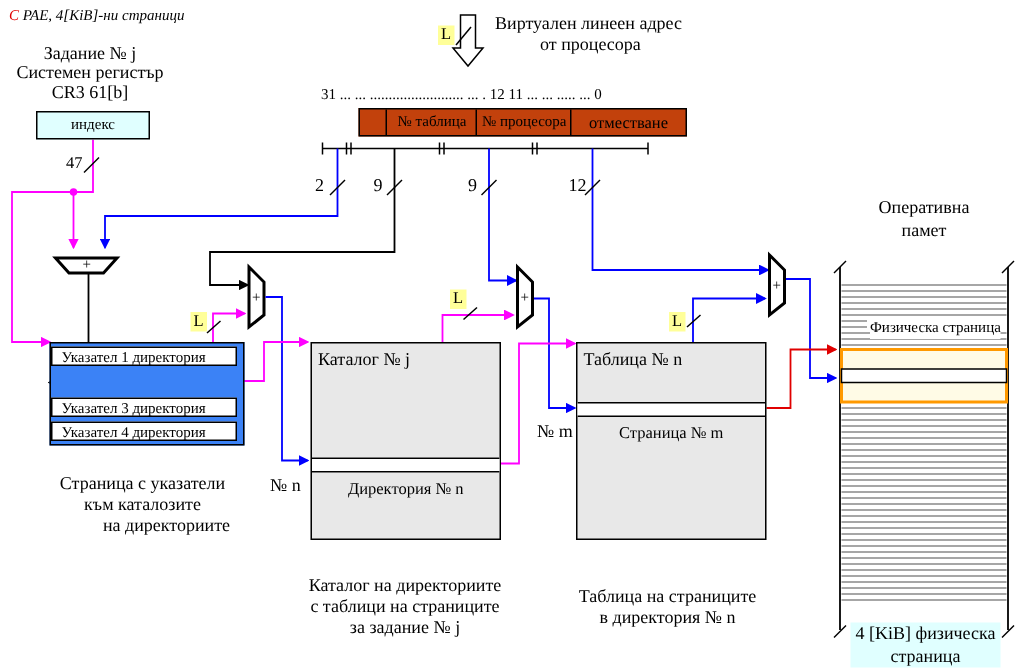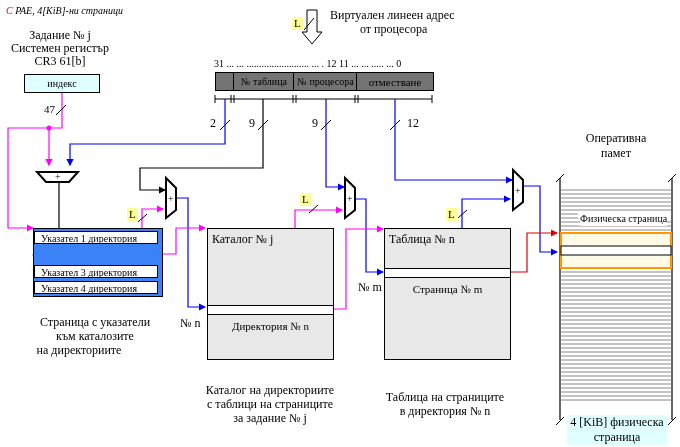--- a/index.html
+++ b/index.html
@@ -6,21 +6,21 @@
   body { width: 680px; height: 447px; position: relative; overflow: hidden;
          font-family: "Liberation Serif", serif; color: #000; }
   .abs { position: absolute; }
   .txt { position: absolute; font-size: 12px; line-height: 14px; white-space: nowrap; }
   .center { text-align: center; }
   .title { font-style: italic; font-size: 10px; }
   .title .c { color: #e00000; }
   .lbl-L { position: absolute; background: #ffff99; font-size: 11px; line-height: 13px; padding: 0 2px; }
   .box { position: absolute; border: 1px solid #000; }
   .gray { background: #e8e8e8; }
-  .green { background: #737373; }
+  .green { background: #c2410c; margin-left: 24px; }
   .cyan { background: #e0ffff; }
   .field { position: absolute; top: 0; height: 100%; border-left: 1px solid #000; font-size: 10px;
            display: flex; align-items: center; justify-content: center; }
   .ptr-row { position: absolute; left: 0; width: 124px; height: 13px; background: #fff;
              border: 1px solid #000; font-size: 10px; line-height: 13px; padding-left: 6px; box-sizing: border-box; width: 124px; }
   svg { position: absolute; left: 0; top: 0; }
 </style>
 </head>
 <body>
 
@@ -195,36 +195,36 @@
       <span>№ процесора</span>
     </div>
   <div class="field" style="left:140px;width:76px;font-size:11px;">
       <span>отместване</span>
     </div>
 </div>
 
 <div class="txt" style="left:210px;top:116px;">2</div>
 <div class="txt" style="left:249px;top:116px;">9</div>
 <div class="txt" style="left:312px;top:116px;">9</div>
-<div class="txt" style="left:379px;top:116px;margin-left:28px;">12</div>
+<div class="txt" style="left:379px;top:116px;">12</div>
 
 <div class="txt" style="left:55px;top:170px;font-size:10px;">+</div>
 <div class="txt" style="left:168px;top:192px;font-size:10px;">+</div>
 <div class="txt" style="left:347px;top:192px;font-size:10px;">+</div>
 <div class="txt" style="left:515px;top:184px;font-size:10px;">+</div>
 
 <div class="box" style="left:33px;top:228px;width:128px;height:67px;background:#3b82f6;">
   <div class="ptr-row" style="top:2px;">Указател 1  директория</div>
   <div class="ptr-row" style="top:36px;">Указател 3  директория</div>
   <div class="ptr-row" style="top:52px;">Указател 4  директория</div>
 </div>
 <div class="lbl-L" style="left:127px;top:208px;">L</div>
 <div class="txt center" style="left:20px;top:315px;width:150px;">Страница с указатели</div>
 <div class="txt center" style="left:20px;top:329px;width:150px;">към каталозите</div>
-<div class="txt center" style="left:4px;top:343px;width:150px;">на директориите</div>
+<div class="txt center" style="left:36px;top:343px;width:150px;">на директориите</div>
 
 <div class="box gray" style="left:207px;top:228px;width:125px;height:130px;">
   <div class="txt" style="left:4px;top:3px;">Каталог № j</div>
   <div class="abs" style="left:0;top:76px;width:125px;height:8px;background:#fff;border-top:1px solid #000;border-bottom:1px solid #000;"></div>
   <div class="txt center" style="left:0;top:90px;width:125px;font-size:11px;">Директория № n</div>
 </div>
 <div class="txt" style="left:180px;top:316px;">№ n</div>
 <div class="lbl-L" style="left:300px;top:193px;">L</div>
 <div class="txt center" style="left:190px;top:383px;width:160px;">Каталог на директориите</div>
 <div class="txt center" style="left:190px;top:397px;width:160px;">с таблици на страниците</div>

